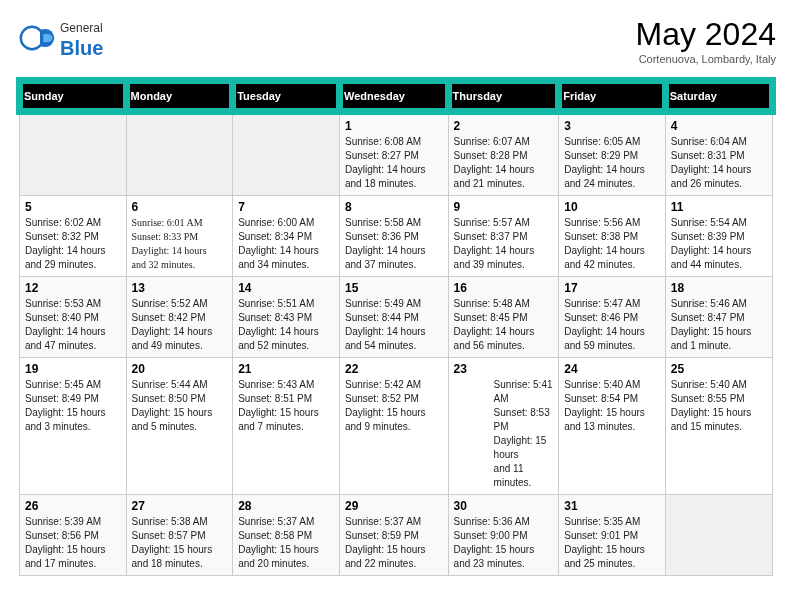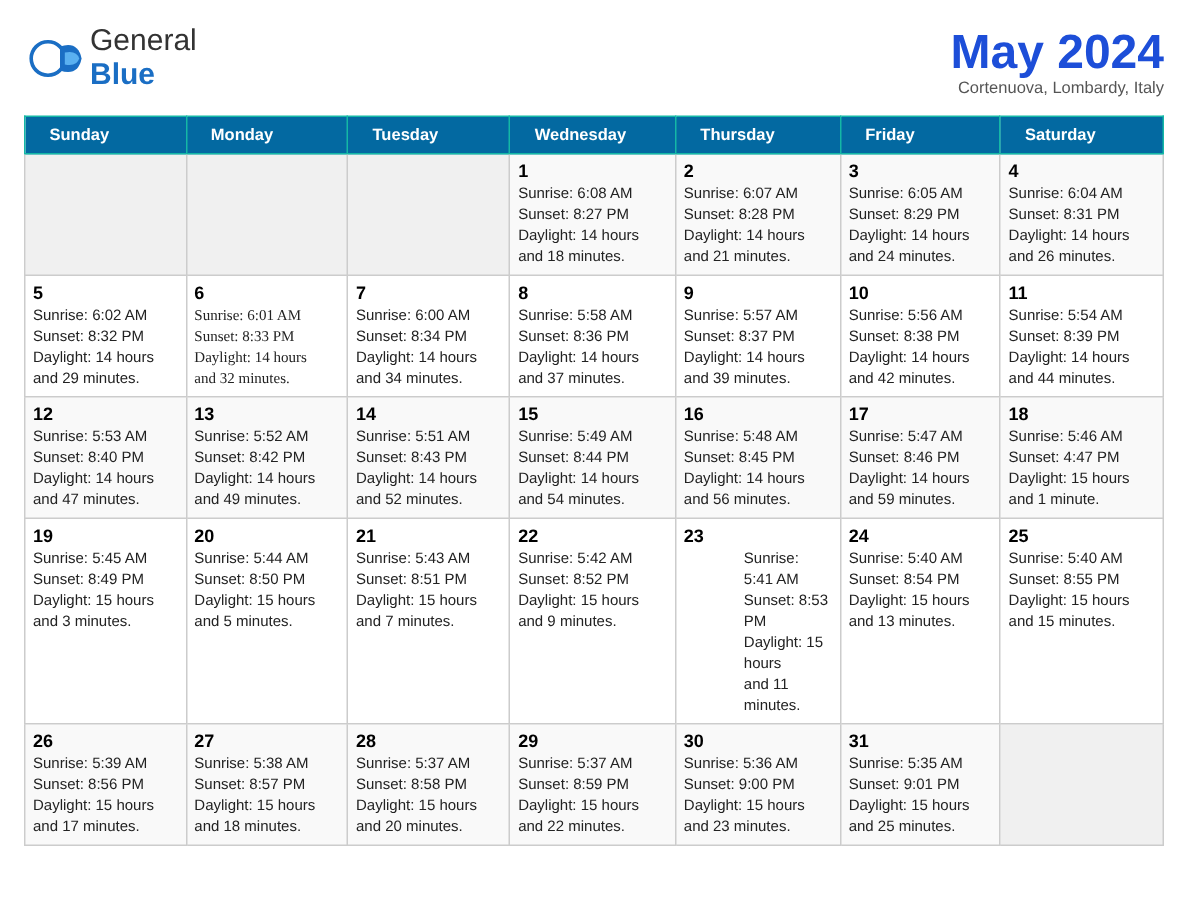--- a/index.html
+++ b/index.html
@@ -21,46 +21,46 @@
       align-items: center;
       font-size: 18px;
       font-weight: bold;
       color: #1a4fa0;
     }
     .logo-icon {
       width: 40px;
       height: 40px;
       margin-right: 4px;
     }
-    .logo-general { color: #333; font-weight: normal; font-size: 20px; }
+    .logo-general { color: #333; font-weight: normal; font-size: 12px; }
     .logo-blue { color: #1a6ec4; font-weight: bold; font-size: 20px; }
     .title-area {
       text-align: right;
     }
     .month-title {
       font-size: 32px;
-      font-weight: bold;
-      color: #1d4ed8;
+      font-weight: normal;
+      color: #000000;
     }
     .subtitle {
       font-size: 11px;
       color: #555;
     }
     table {
       width: 100%;
       border-collapse: collapse;
       font-size: 11px;
     }
     thead tr th {
-      background: #0369a1;
+      background: #000000;
       color: #fff;
       font-weight: bold;
-      padding: 6px 16px;
+      padding: 6px 1px;
       text-align: left;
-      border: 1px solid #14b8a6;
+      border: 7px solid #14b8a6;
     }
     tbody tr td {
       border: 1px solid #ccc;
       vertical-align: top;
       padding: 4px 5px;
       min-height: 80px;
       height: 80px;
       width: 113px;
     }
     tbody tr:nth-child(odd) td {
@@ -241,21 +241,21 @@
         <td>
           <span class="day-num">17</span>
           <div class="day-info" style="white-space: pre-line;">Sunrise: 5:47 AM
 Sunset: 8:46 PM
 Daylight: 14 hours
 and 59 minutes.</div>
         </td>
         <td>
           <span class="day-num">18</span>
           <div class="day-info" style="white-space: pre-line;">Sunrise: 5:46 AM
-Sunset: 4:47 PM
+Sunset: 8:47 PM
 Daylight: 15 hours
 and 1 minute.</div>
         </td>
       </tr>
       <tr>
         <td>
           <span class="day-num">19</span>
           <div class="day-info" style="white-space: pre-line;">Sunrise: 5:45 AM
 Sunset: 8:49 PM
 Daylight: 15 hours

